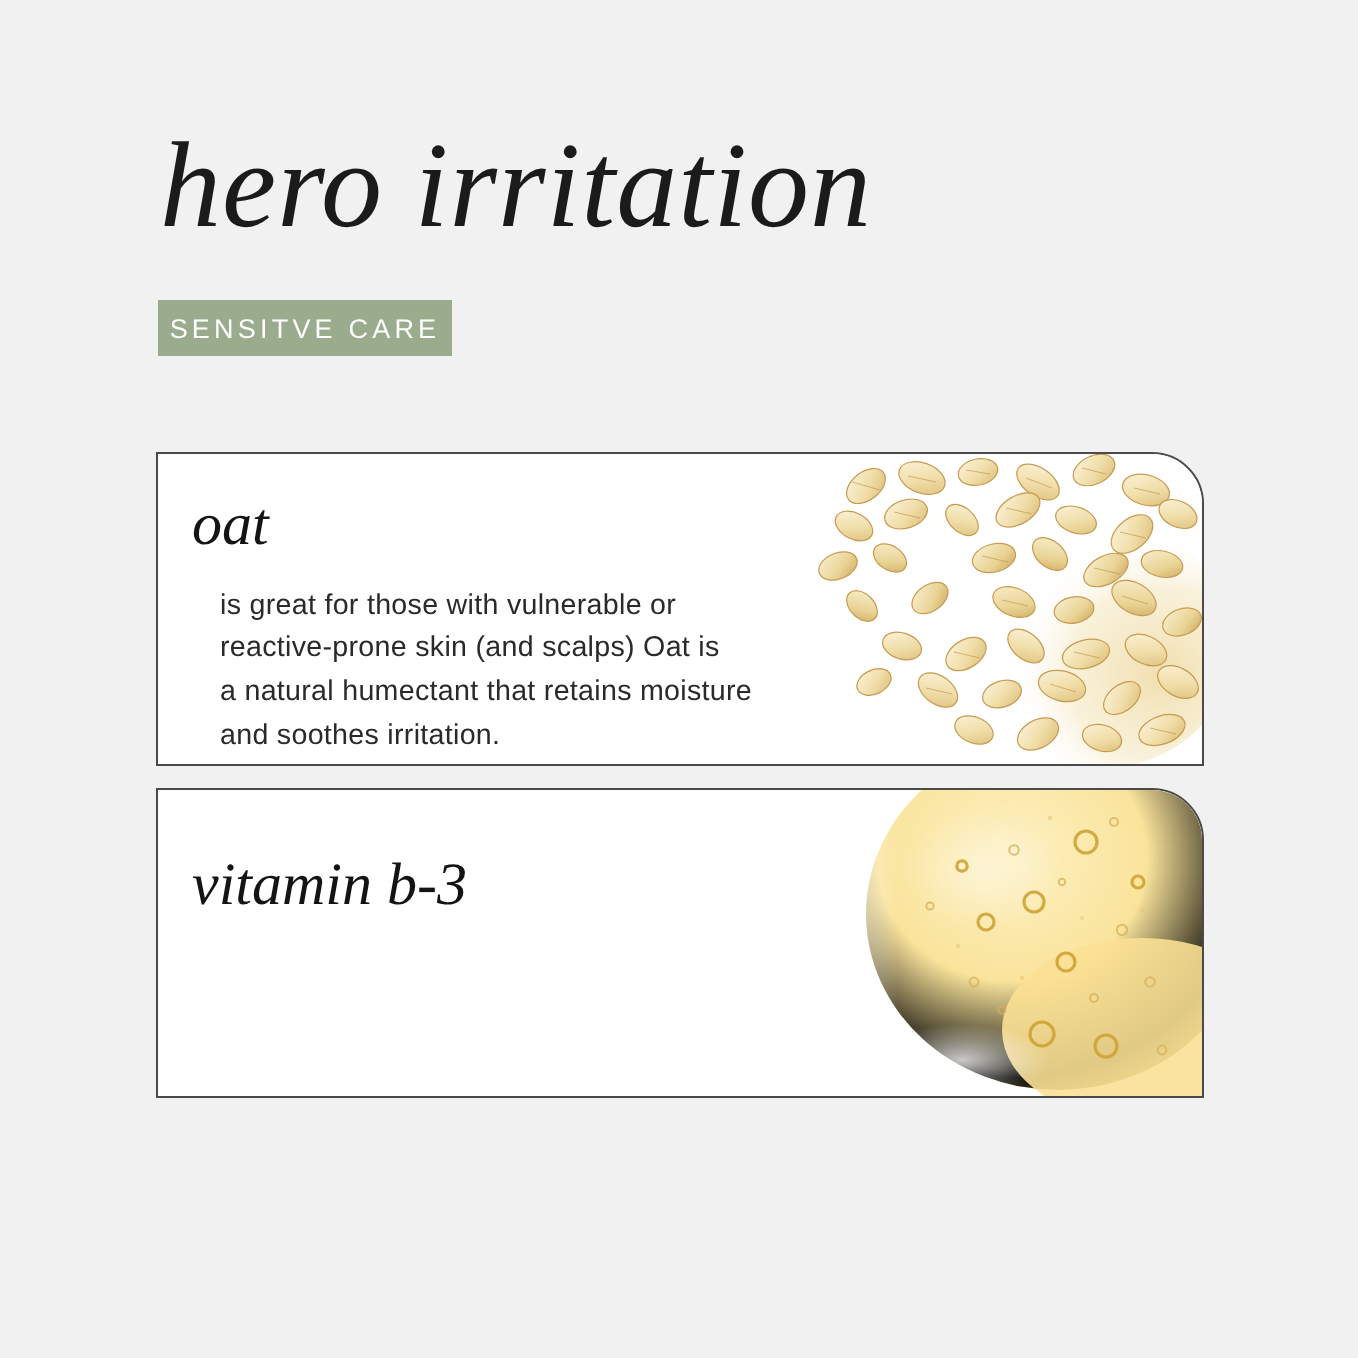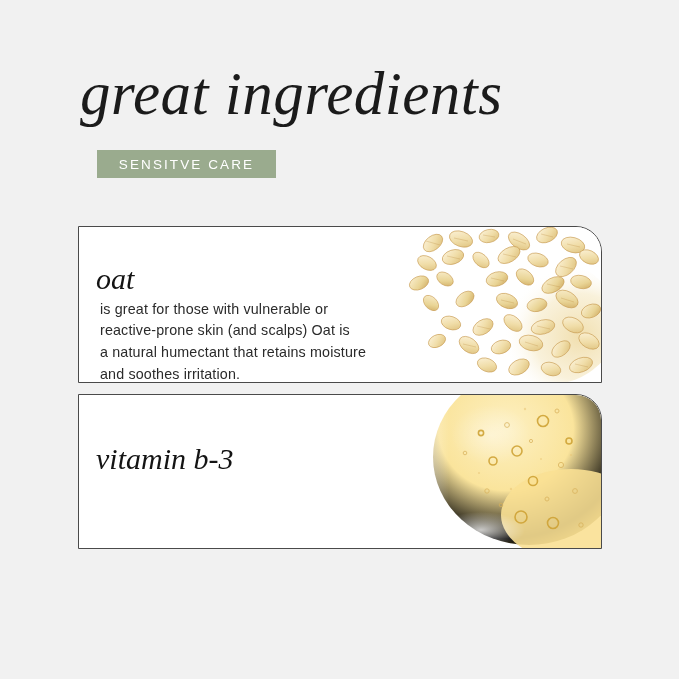--- a/index.html
+++ b/index.html
@@ -29,23 +29,23 @@
     font-style: italic;
     font-size: 61px;
     line-height: 1.0;
     letter-spacing: 0.5px;
     color: #1b1b1b;
     white-space: nowrap;
   }
 
   .badge {
     position: absolute;
-    left: 97px;
+    left: 79px;
     top: 150px;
-    width: 179px;
+    width: 147px;
     height: 28px;
     background: #9aab8e;
     display: flex;
     align-items: center;
     justify-content: center;
   }
   .badge-label {
     font-family: "Liberation Sans", sans-serif;
     font-size: 13.5px;
     letter-spacing: 2.1px;
@@ -83,29 +83,29 @@
   }
   #card-oat .card-text { top: 20px; }
   #card-vitamin .card-text { top: 32px; }
 
   .card-title {
     font-family: "Liberation Serif", "DejaVu Serif", serif;
     font-style: italic;
     font-size: 30px;
     line-height: 1.05;
     color: #141414;
-    margin: 16px 0 2px 0;
+    margin: 0 0 2px 0;
     white-space: nowrap;
   }
   .card-body {
     font-family: "Liberation Sans", sans-serif;
     font-size: 14.3px;
     line-height: 1.52;
     color: #2a2a2a;
-    margin: 4px;
+    margin: 14px;
     letter-spacing: 0.15px;
     max-width: 350px;
     white-space: pre-line;
   }
 
   
   .oat-art {
     position: absolute;
     right: 0;
     top: 0;
@@ -124,21 +124,21 @@
     height: 100%;
     z-index: 1;
     pointer-events: none;
   }
 </style>
 </head>
 <body style="background: rgb(241, 241, 241);">
 
 <div class="page">
 
-  <div class="header-title">great ingredients</div>
+  <div class="header-title">hero irritation</div>
 
   <div class="badge" style="background: rgb(154, 171, 142);">
     <span class="badge-label" style="color: rgb(255, 255, 255);">SENSITVE CARE</span>
   </div>
 
   <div class="card" id="card-oat">
 
     <svg class="oat-art" viewBox="0 0 200 155" preserveAspectRatio="none">
       <defs>
         <linearGradient id="og1" x1="0" y1="0" x2="1" y2="1">

